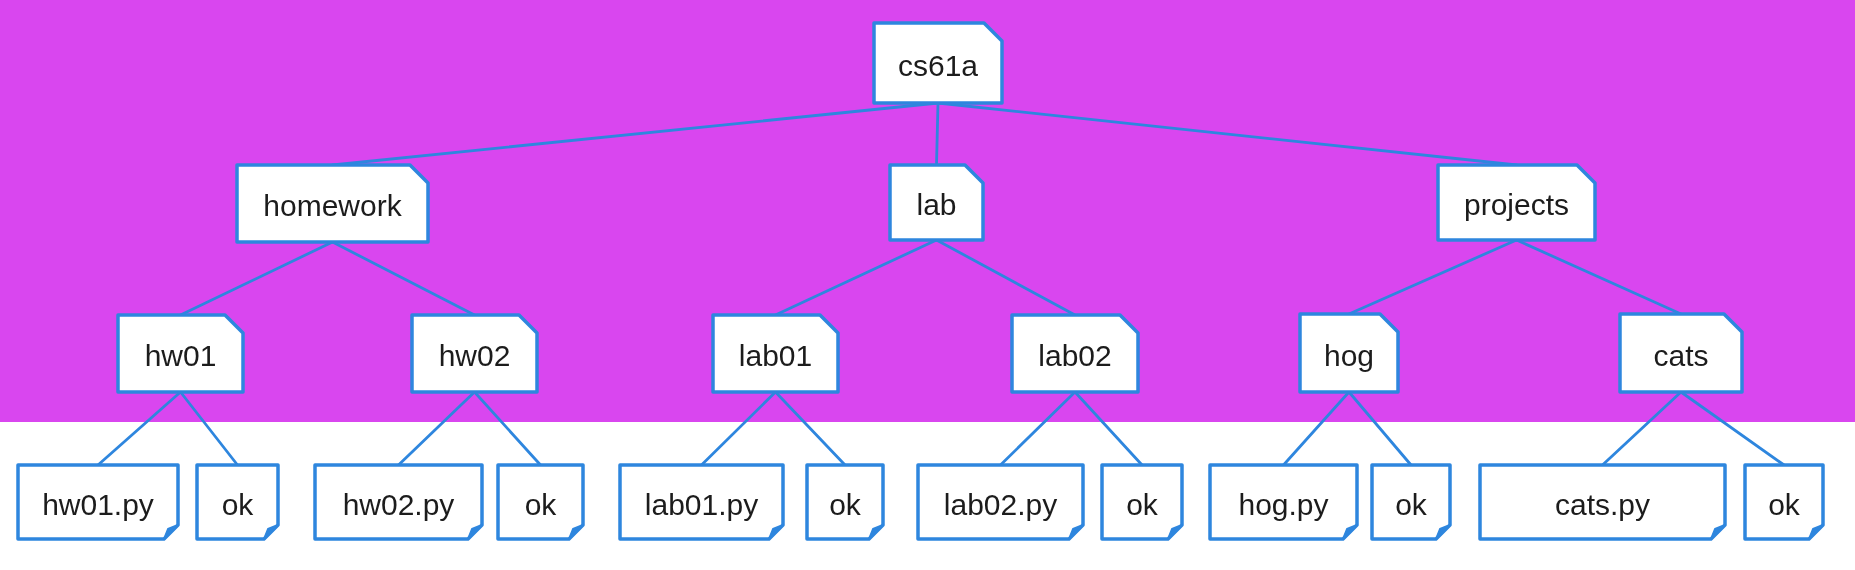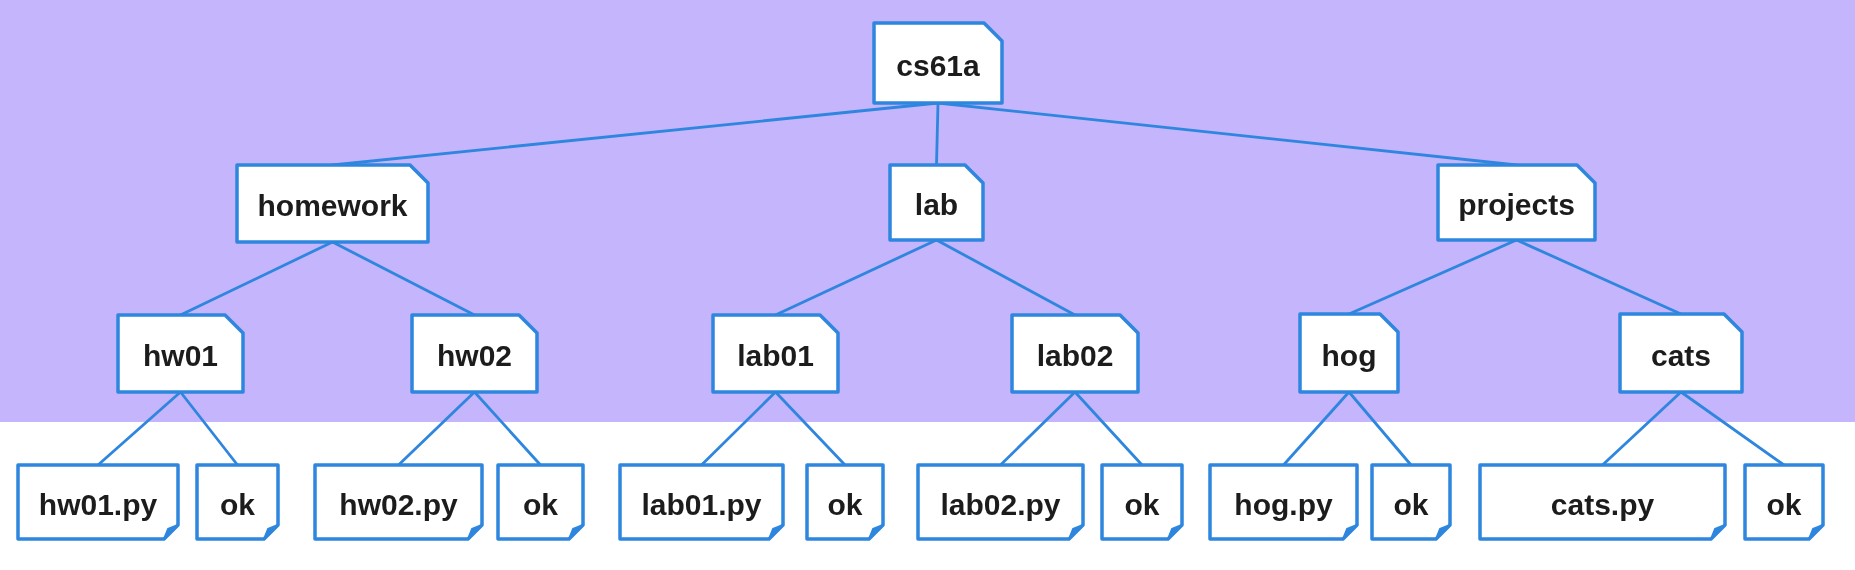--- a/index.html
+++ b/index.html
@@ -8,22 +8,21 @@
     background: #ffffff;
     width: 1855px;
     height: 570px;
     overflow: hidden;
     font-family: "Liberation Sans", "DejaVu Sans", sans-serif;
   }
   .diagram-canvas {
     position: relative;
     width: 1855px;
     height: 422px;
-    background: #c4b5fd;
-    font-weight: bold;
+    background: #d946ef;
   }
   .diagram-canvas svg {
     position: absolute;
     left: 0;
     top: 0;
     display: block;
   }
   svg text {
     font-family: "Liberation Sans", "DejaVu Sans", sans-serif;
     font-size: 30px;

